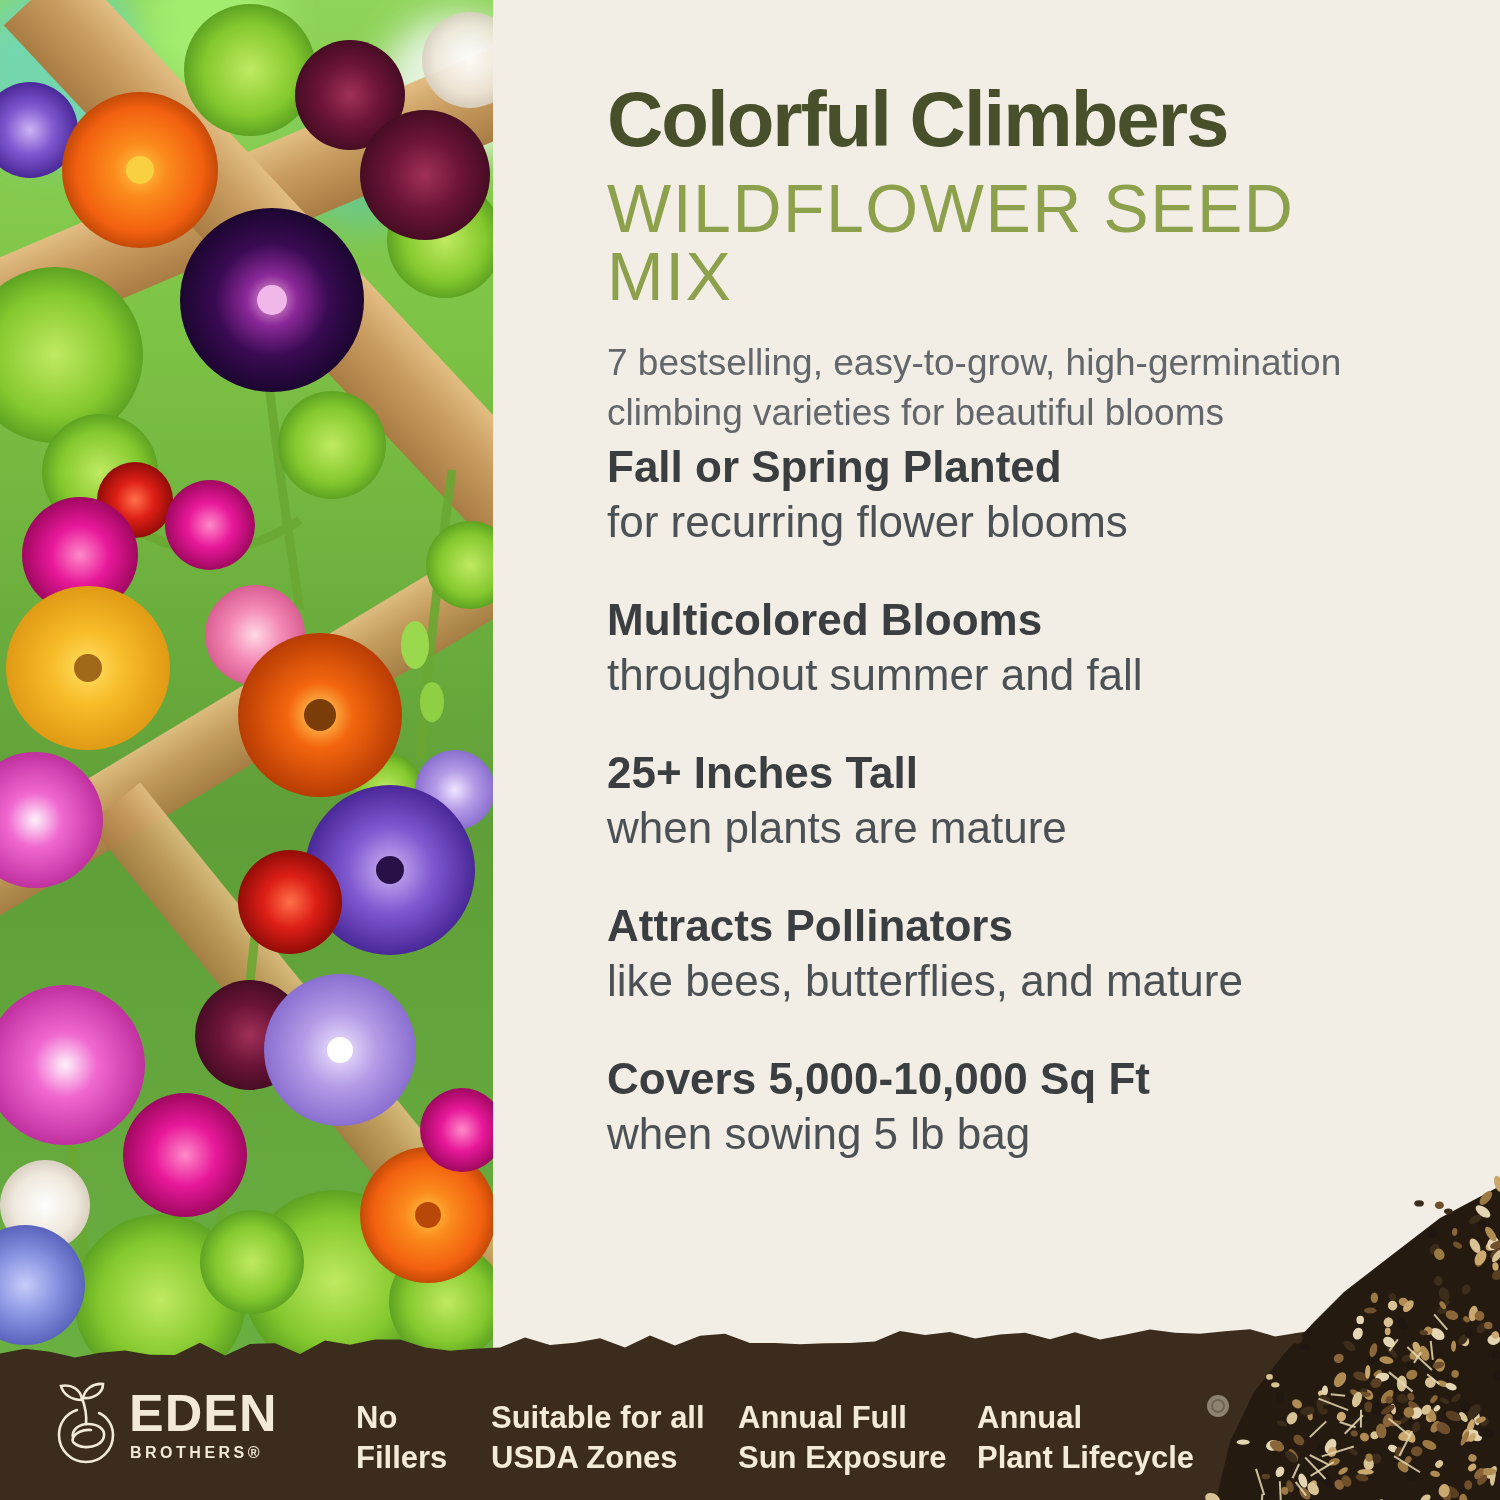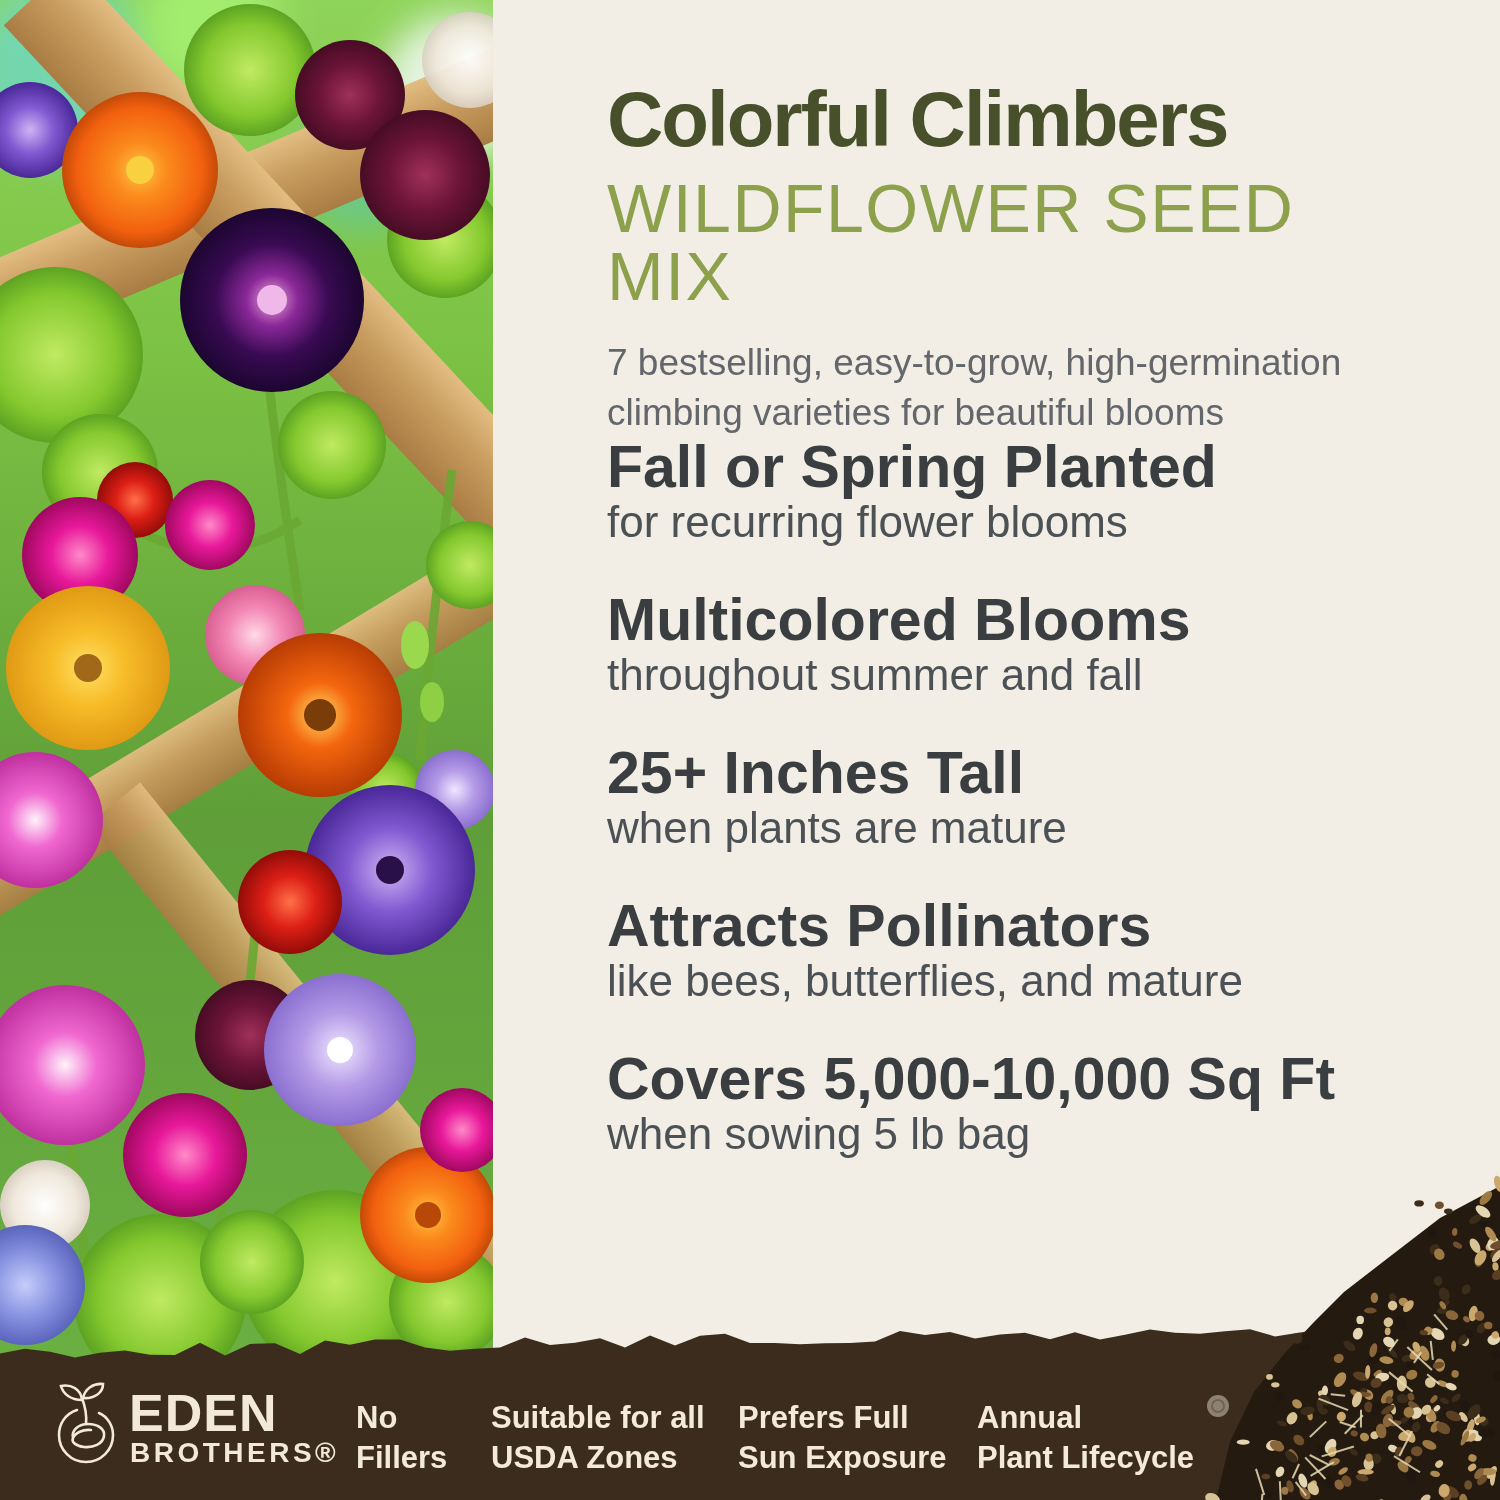--- a/index.html
+++ b/index.html
@@ -20,36 +20,36 @@
     font-size:68px;font-weight:300;letter-spacing:1.5px;line-height:1.0;
     color:#8da04c;margin:14px 0 0 0;
   }
   .description{
     font-size:37px;font-weight:400;color:#63666a;line-height:1.37;
     margin:28px 0 0 0;max-width:790px;
   }
   .features{position:absolute;left:607px;top:442px;width:820px;z-index:1;}
   .feature{margin-bottom:47px;}
   .feature-heading{
-    font-size:59px;font-weight:700;color:#3a3e40;line-height:50px;margin:0;
+    font-size:44px;font-weight:700;color:#3a3e40;line-height:50px;margin:0;
   }
   .feature-detail{
     font-size:44px;font-weight:300;color:#4c5155;line-height:52px;margin:4px 0 0 0;
   }
   
   .torn-svg{position:absolute;left:0;top:1300px;width:1500px;height:200px;z-index:2;pointer-events:none;}
   .footer-content{position:absolute;left:0;top:1360px;width:1500px;height:140px;z-index:3;}
   .brand{position:absolute;left:55px;top:22px;display:flex;align-items:center;}
   .brand-icon{width:64px;height:86px;margin-right:10px;}
   .brand-text{padding-top:4px;}
   .brand-name{
     font-size:52px;font-weight:700;letter-spacing:1px;color:#f2e9d8;line-height:50px;margin:0;
   }
   .brand-sub{
-    font-size:28px;font-weight:700;letter-spacing:3.5px;color:#f2e9d8;line-height:26px;margin:2px 0 0 1px;
+    font-size:16px;font-weight:700;letter-spacing:3.5px;color:#f2e9d8;line-height:26px;margin:2px 0 0 1px;
   }
   .bar-item{
     position:absolute;top:38px;color:#f3ead8;font-size:31px;font-weight:700;line-height:40px;
   }
   .bar-item span{display:block;}
   .bar-item-1{left:356px;}
   .bar-item-2{left:491px;}
   .bar-item-3{left:738px;}
   .bar-item-4{left:977px;}
   
@@ -280,21 +280,21 @@
 
     <div class="bar-item bar-item-1">
       <span>No</span>
       <span>Fillers</span>
     </div>
     <div class="bar-item bar-item-2">
       <span>Suitable for all</span>
       <span>USDA Zones</span>
     </div>
     <div class="bar-item bar-item-3">
-      <span>Prefers Full</span>
+      <span>Annual Full</span>
       <span>Sun Exposure</span>
     </div>
     <div class="bar-item bar-item-4">
       <span>Annual</span>
       <span>Plant Lifecycle</span>
     </div>
   </div>
 
   <svg class="seeds-svg" id="seeds" viewBox="0 0 400 340" aria-hidden="true">
     <path d="M400,26 L340,58 L288,98 L244,132 L214,162 L184,194 L154,232 L130,282 L116,340 L400,340 Z" fill="#241a10"></path>

